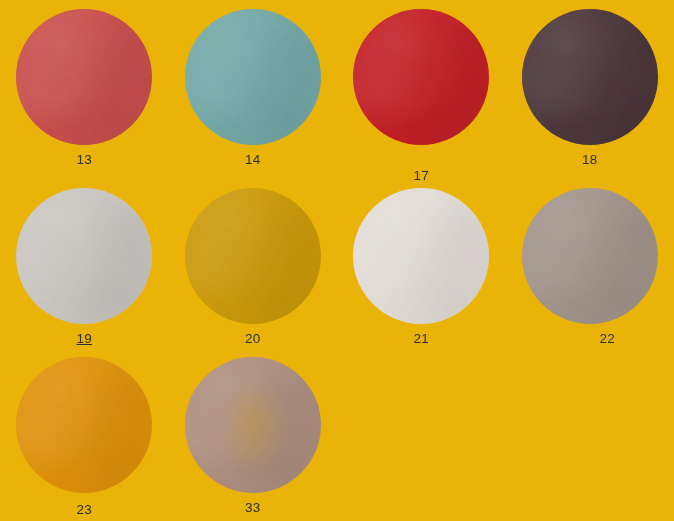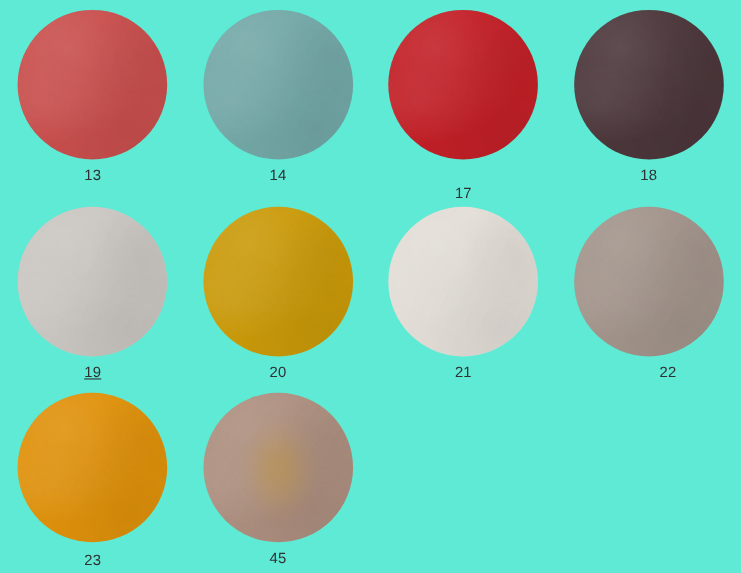--- a/index.html
+++ b/index.html
@@ -94,21 +94,21 @@
     line-height: 1;
     color: #2f3033;
     letter-spacing: 0.2px;
     text-align: center;
     user-select: none;
   }
 </style>
 </head>
 <body style="background: rgb(255, 255, 255);">
 
-<div id="swatch-grid" style="background: #5eead4;">
+<div id="swatch-grid" style="background: #eab308;">
     <div class="swatch-cell">
       <div class="swatch-disc-wrap">
         <div class="swatch-disc" style="background: rgb(201, 80, 78);"></div>
       </div>
       <div class="swatch-label" style="color: rgb(47, 48, 51);">13</div>
     </div>
     <div class="swatch-cell">
       <div class="swatch-disc-wrap">
         <div class="swatch-disc" style="background: rgb(116, 169, 168);"></div>
       </div>
@@ -155,15 +155,15 @@
         <div class="swatch-disc" style="background: rgb(224, 146, 12);"></div>
       </div>
       <div class="swatch-label" style="color: rgb(47, 48, 51); margin-top: 10px;">23</div>
     </div>
     <div class="swatch-cell">
       <div class="swatch-disc-wrap">
         <div class="swatch-disc has-blush" style="background: rgb(174, 144, 128);">
           <div class="blush"></div>
         </div>
       </div>
-      <div class="swatch-label" style="color: rgb(47, 48, 51);">45</div>
+      <div class="swatch-label" style="color: rgb(47, 48, 51);">33</div>
     </div>
   </div>
 
 </body></html>

